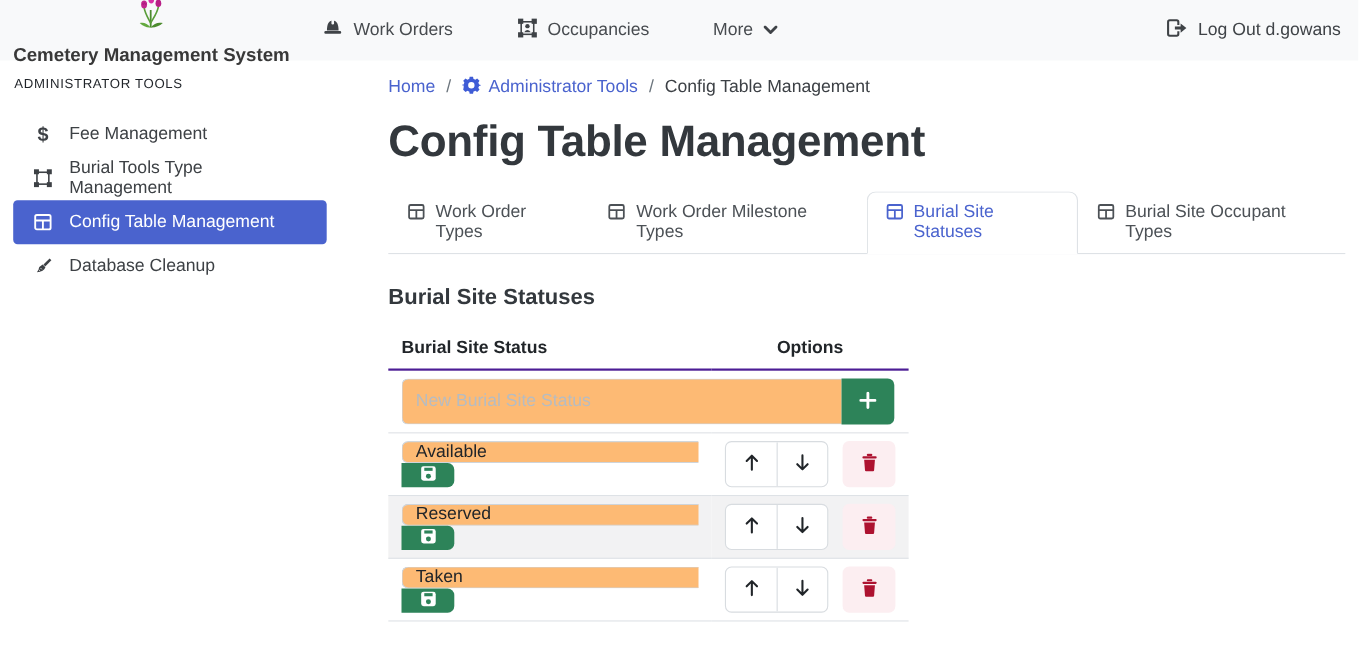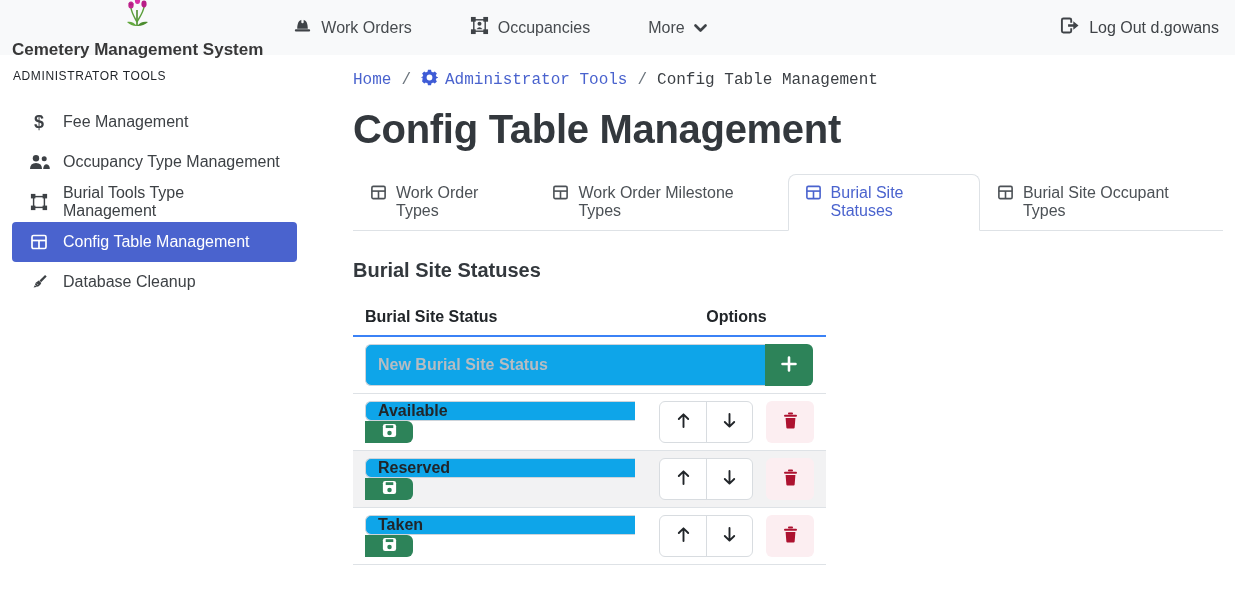--- a/index.html
+++ b/index.html
@@ -21,46 +21,46 @@
   .sidebar { width:310px; padding:10px 13px 0 12px; flex:0 0 310px; }
   .sidebar-header { font-size:12px; letter-spacing:.6px; color:#1f2328; margin:4px 0 19px 1px; }
   .side-item { height:40px; display:flex; align-items:center; gap:13px; padding:0 16px;
     border-radius:4px; font-size:16px; color:#3d4145; cursor:pointer; }
   .side-item .ic { width:22px; display:flex; justify-content:center; align-items:center; }
   .side-item.active { background:#4a63ce; color:#fff; }
   .dollar-glyph { font-size:18px; font-weight:700; color:#3d4145; }
 
   
   .main { flex:1; padding:10px 12px 0 11px; }
-  .breadcrumb { display:flex; align-items:center; gap:10px; font-size:16px; margin:4px 0 0;font-family:Liberation Mono, monospace; }
+  .breadcrumb { display:flex; align-items:center; gap:10px; font-size:16px; margin:4px 0 0; }
   .crumb-link { color:#4a63ce; display:flex; align-items:center; gap:7px; cursor:pointer; }
   .crumb-sep { color:#6c757d; }
   .crumb-current { color:#3c4045; }
   h1.page-title { font-size:40px; font-weight:600; color:#33383d; margin:16px 0 0; letter-spacing:-0.3px; }
 
   .tabs { display:flex; border-bottom:1px solid #dee2e6; margin-top:22px; align-items:flex-end; }
   .tab { display:flex; gap:9px; padding:9px 16px 10px; font-size:16px;
     color:#4c5156; cursor:pointer; border:1px solid transparent; border-radius:8px 8px 0 0;
     margin-bottom:-1px; background:transparent; }
   .tab.active { background:#fff; border-color:#dee2e6 #dee2e6 #fff; color:#4a63ce; }
 
   h2.section-heading { font-size:20px; font-weight:700; color:#33383d; margin:28px 0 17px; }
 
   
   table.cfg { width:472px; border-collapse:collapse; font-size:16px; }
   .cfg th { text-align:left; font-weight:700; color:#212529; padding:9px 12px;
-    border-bottom:2px solid #3b82f6; }
+    border-bottom:2px solid #4c1d95; }
   .cfg th.opt-col { text-align:center; width:177px; }
   .cfg td { padding:7px 12px; border-bottom:1px solid #dee2e6; vertical-align:middle; }
   .cfg tr.striped { background:#f2f2f3; }
 
   .igroup { display:flex; height:42px; }
   .igroup input { flex:1; min-width:0; border:1px solid #ced4da; border-right:none;
     border-radius:6px 0 0 6px; padding:0 12px; font-size:16px; color:#212529;
-    font-family:inherit; outline:none; background:#0ea5e9;font-weight:bold; }
+    font-family:inherit; outline:none; background:#fdba74; }
   .igroup input::placeholder { color:#b6bcc2; }
   .igroup.new-group { width:448px; }
   .igroup.row-group { width:270px;flex-direction:column; }
   .btn-green { width:48px; height:42px; border:none; border-radius:0 6px 6px 0;
     background:#2d8359; display:flex; align-items:center; justify-content:center; cursor:pointer; }
 
   .opt-cell { display:flex; align-items:center; }
   .arrow-group { display:inline-flex; height:42px; border:1px solid #d8dce0; border-radius:6px;
     background:#fff; overflow:hidden; }
   .arrow-btn { width:46px; border:none; background:transparent; display:flex;
@@ -143,31 +143,20 @@
   <div class="sidebar">
     <div class="sidebar-header">ADMINISTRATOR TOOLS</div>
 
     <div class="side-item">
       <span class="ic">
           <span class="dollar-glyph">$</span>
         </span>
       <span>Fee Management</span>
     </div>
 
-    <div class="side-item">
-      <span class="ic">
-        <svg width="21" height="16" viewBox="0 0 21 16" fill="#3d4145">
-          <circle cx="7" cy="4.2" r="3.2"></circle>
-          <path d="M1 15 q0-6 6-6 q6 0 6 6 z"></path>
-          <circle cx="15.2" cy="4.8" r="2.5"></circle>
-          <path d="M14.2 15 q.2-4.8 3.4-4.8 q3.2 .4 3.2 4.8 z"></path>
-        </svg>
-      </span>
-      <span>Occupancy Type Management</span>
-    </div>
 
     <div class="side-item">
       <span class="ic">
         <svg width="18" height="18" viewBox="0 0 20 20">
           <rect x="4" y="4" width="12" height="12" fill="none" stroke="#3d4145" stroke-width="1.6"></rect>
           <rect x="1" y="1" width="5" height="5" fill="#3d4145"></rect>
           <rect x="14" y="1" width="5" height="5" fill="#3d4145"></rect>
           <rect x="1" y="14" width="5" height="5" fill="#3d4145"></rect>
           <rect x="14" y="14" width="5" height="5" fill="#3d4145"></rect>
         </svg>

